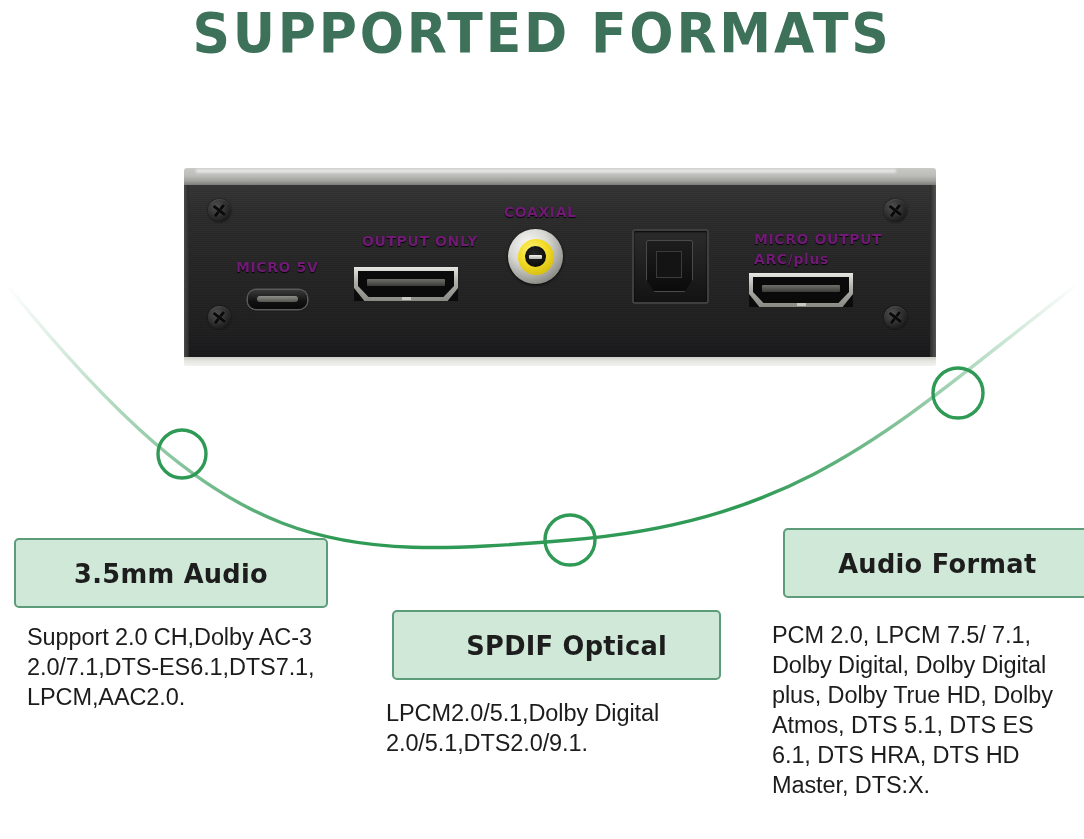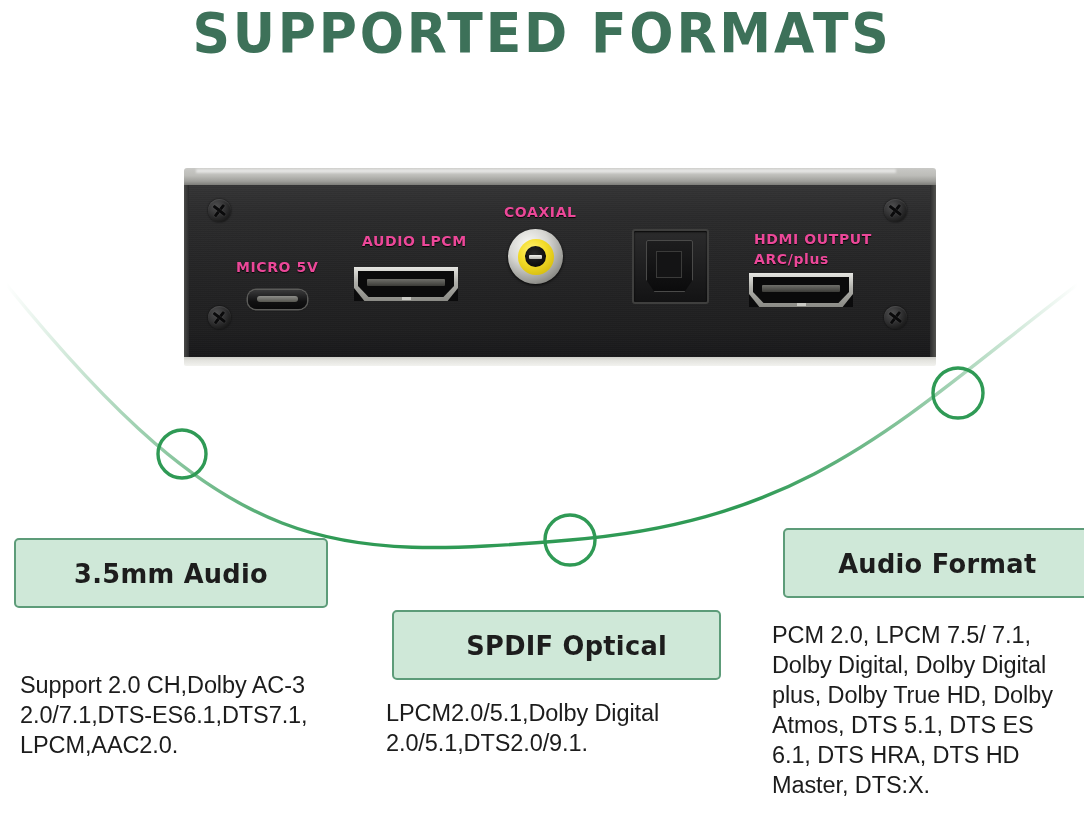--- a/index.html
+++ b/index.html
@@ -132,21 +132,21 @@
     box-shadow: 0 0 1px rgba(150,150,150,0.5);
   }
   #screw-tl { left: 24px; top: 31px; }
   #screw-bl { left: 24px; top: 138px; }
   #screw-tr { left: 700px; top: 31px; }
   #screw-br { left: 700px; top: 138px; }
 
   
   .port-label {
     position: absolute;
-    color: #ec4899;
+    color: #701a75;
     font-family: "DejaVu Sans", sans-serif;
     font-weight: bold;
     font-size: 14px;
     letter-spacing: 0.6px;
     white-space: nowrap;
     text-shadow: 0 1px 1px rgba(0,0,0,0.9);
   }
   #label-micro   { left: 52px;  top: 91px; }
   #label-audio   { left: 178px; top: 65px; }
   #label-coaxial { left: 320px; top: 36px; }
@@ -287,21 +287,21 @@
   .callout-body {
     position: absolute;
     font-family: "Liberation Sans", sans-serif;
     font-size: 23.5px;
     line-height: 30px;
     color: #1c1c1c;
     letter-spacing: -0.1px;
   }
 
   #box-audio35   { left: 14px;  top: 538px; width: 310px; height: 66px; }
-  #body-audio35  { left: 20px;  top: 622px; width: 375px; margin-top: 48px; }
+  #body-audio35  { left: 27px;  top: 622px; width: 375px; }
 
   #box-spdif     { left: 392px; top: 610px; width: 305px; height: 66px; padding-left: 20px; }
   #body-spdif    { left: 386px; top: 698px; width: 360px; }
 
   #box-format    { left: 783px; top: 528px; width: 305px; height: 66px; }
   #body-format   { left: 772px; top: 620px; width: 300px; }
 </style>
 </head>
 <body>
 
@@ -332,24 +332,24 @@
   <div class="dev-left-edge"></div>
   <div class="dev-right-edge"></div>
   <div class="dev-bottom"></div>
 
   <div class="screw" id="screw-tl"></div>
   <div class="screw" id="screw-bl"></div>
   <div class="screw" id="screw-tr"></div>
   <div class="screw" id="screw-br"></div>
 
   <div class="port-label" id="label-micro">MICRO 5V</div>
-  <div class="port-label" id="label-audio">AUDIO LPCM</div>
+  <div class="port-label" id="label-audio">OUTPUT ONLY</div>
   <div class="port-label" id="label-coaxial">COAXIAL</div>
   <div class="port-label" id="label-spdif">SPDIF</div>
-  <div class="port-label" id="label-hdmi">HDMI OUTPUT</div>
+  <div class="port-label" id="label-hdmi">MICRO OUTPUT</div>
   <div class="port-label" id="label-hdmi2">ARC/plus</div>
 
   <div id="port-micro-usb"></div>
 
   <div class="hdmi-port" id="port-hdmi-in">
     <div class="hdmi-shell"></div>
     <div class="hdmi-inner"></div>
     <div class="hdmi-tongue"></div>
     <div class="hdmi-notch"></div>
   </div>

